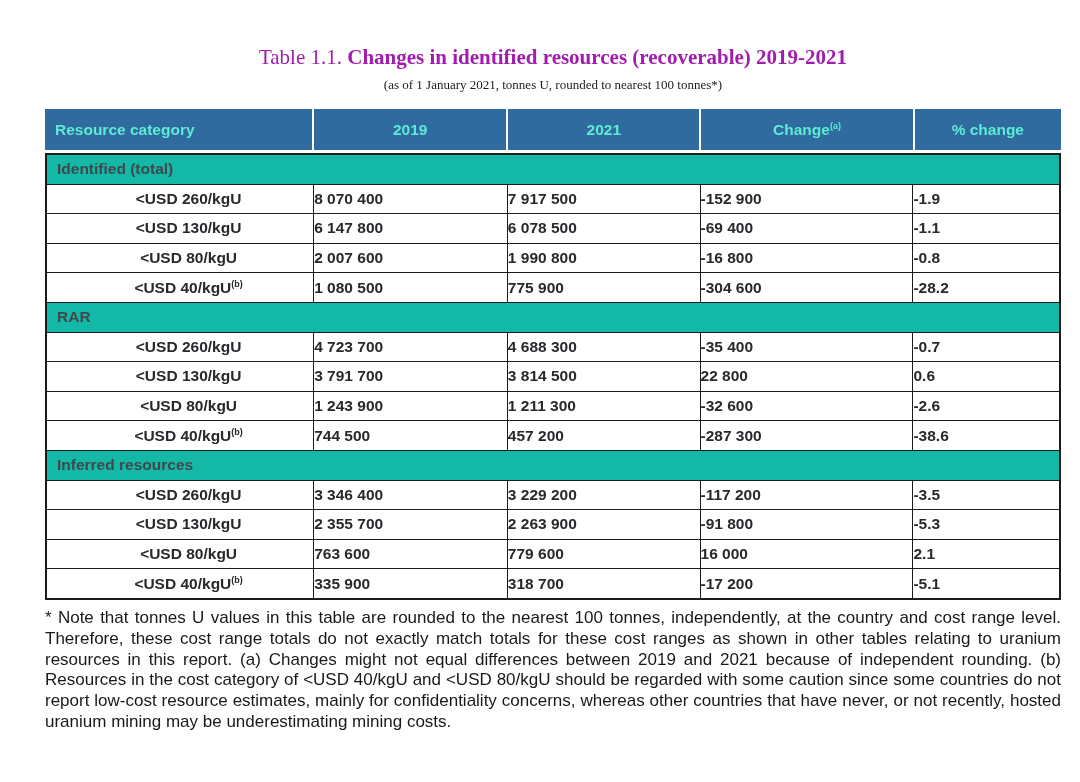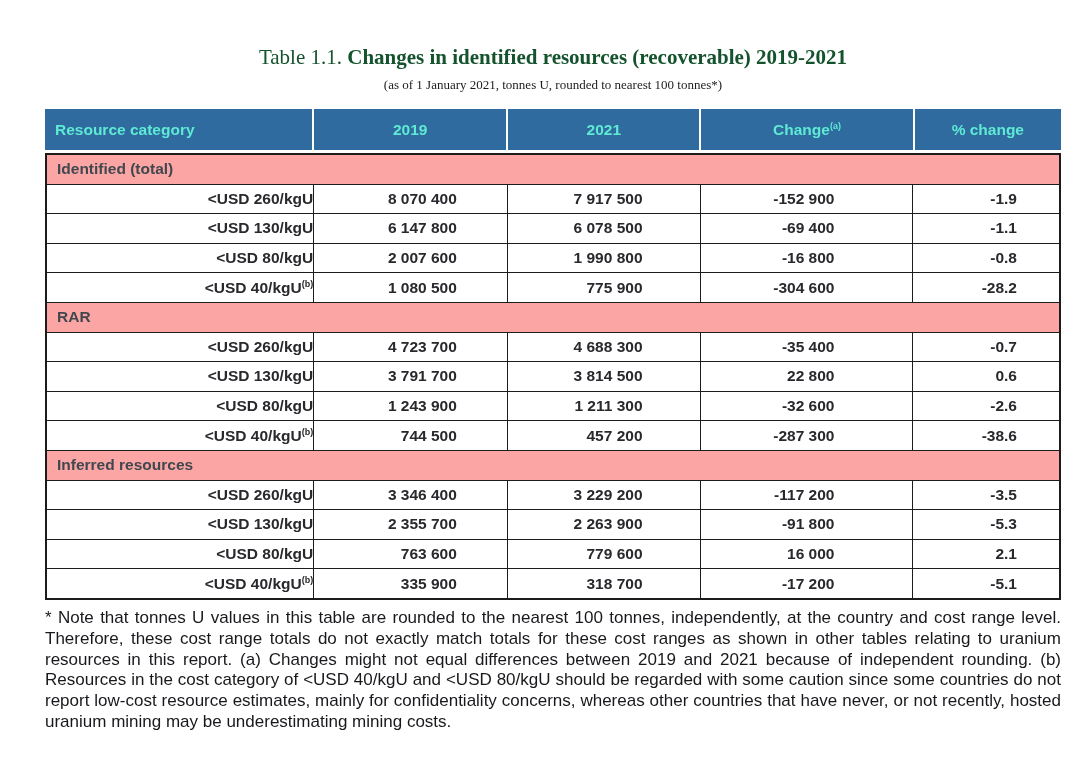--- a/index.html
+++ b/index.html
@@ -9,21 +9,21 @@
     font-family: "Liberation Sans", sans-serif;
     color: #222226;
     overflow: hidden;
   }
   .page { padding: 44px 19px 0 45px; width: 1016px; }
 
   
   .title-block { text-align: center; }
   .tbl-title {
     font-family: "Liberation Serif", serif;
-    font-size: 21px; line-height: 26px; color: #14532d;
+    font-size: 21px; line-height: 26px; color: #a21caf;
   }
   .t-reg { font-weight: 400; }
   .t-bold { font-weight: 700; }
   .tbl-subtitle {
     font-family: "Liberation Serif", serif;
     font-size: 13px; line-height: 25px; font-weight: 400; color: #1c1c1e;
     margin-top: 2px;
   }
 
   
@@ -49,27 +49,27 @@
     width: 100%; table-layout: fixed; border-collapse: collapse;
     border: 2.5px solid #1c1c1c;
   }
   .body-table td {
     border: 1.8px solid #1c1c1c;
     height: 28.6px; vertical-align: middle;
     font-size: 15.5px; font-weight: 600; color: #28282d;
     padding: 0;
   }
   .body-table td.section-cell {
-    background: #fca5a5;
+    background: #14b8a6;
     color: #40484e;
     text-align: left; padding-left: 10px;
     font-weight: 600;
   }
-  .body-table td.cat { text-align: right; padding-left: 17px; border-radius: 10px; }
-  .body-table td.n  { text-align: right; }
+  .body-table td.cat { text-align: center; padding-left: 17px; border-radius: 10px; }
+  .body-table td.n  { }
   .body-table td.c2 { padding-right: 50px; }
   .body-table td.c3 { padding-right: 57px; }
   .body-table td.c4 { padding-right: 78px; }
   .body-table td.c5 { padding-right: 42px; }
   sup { font-size: 9px; line-height: 0; }
 
   
   .footnote {
     margin: 8px 0 0 0;
     font-size: 17px; line-height: 20.8px;

